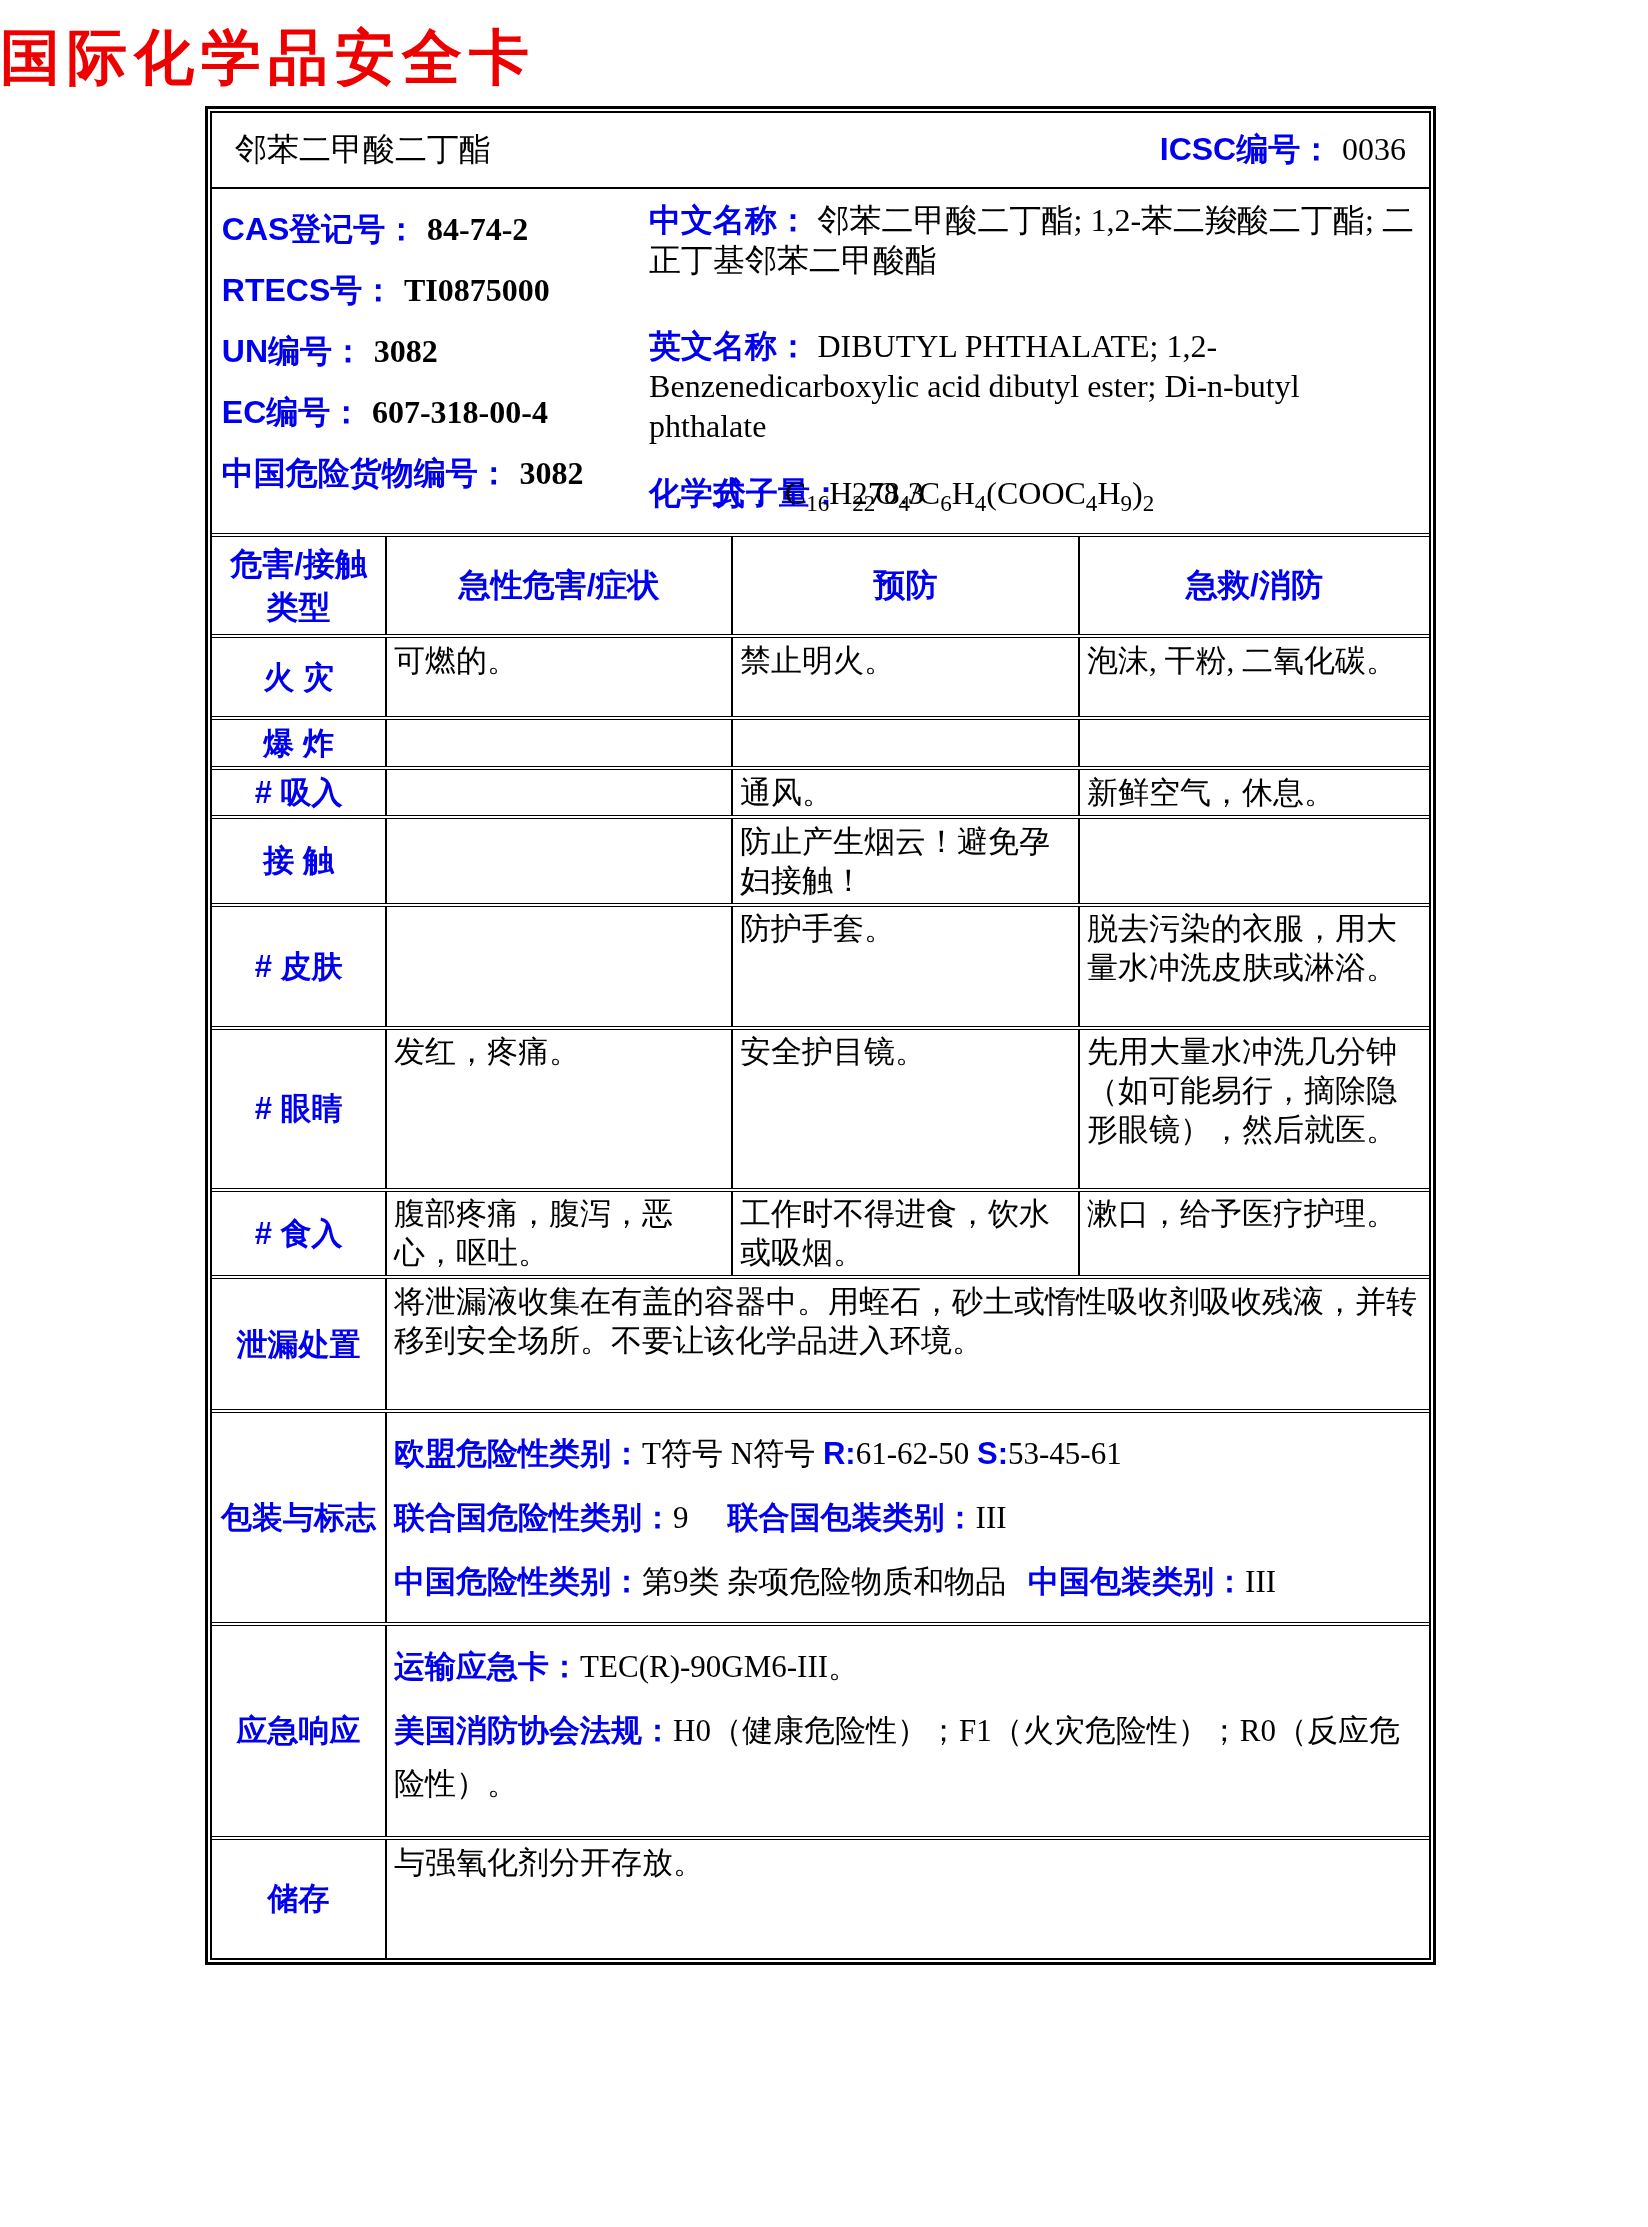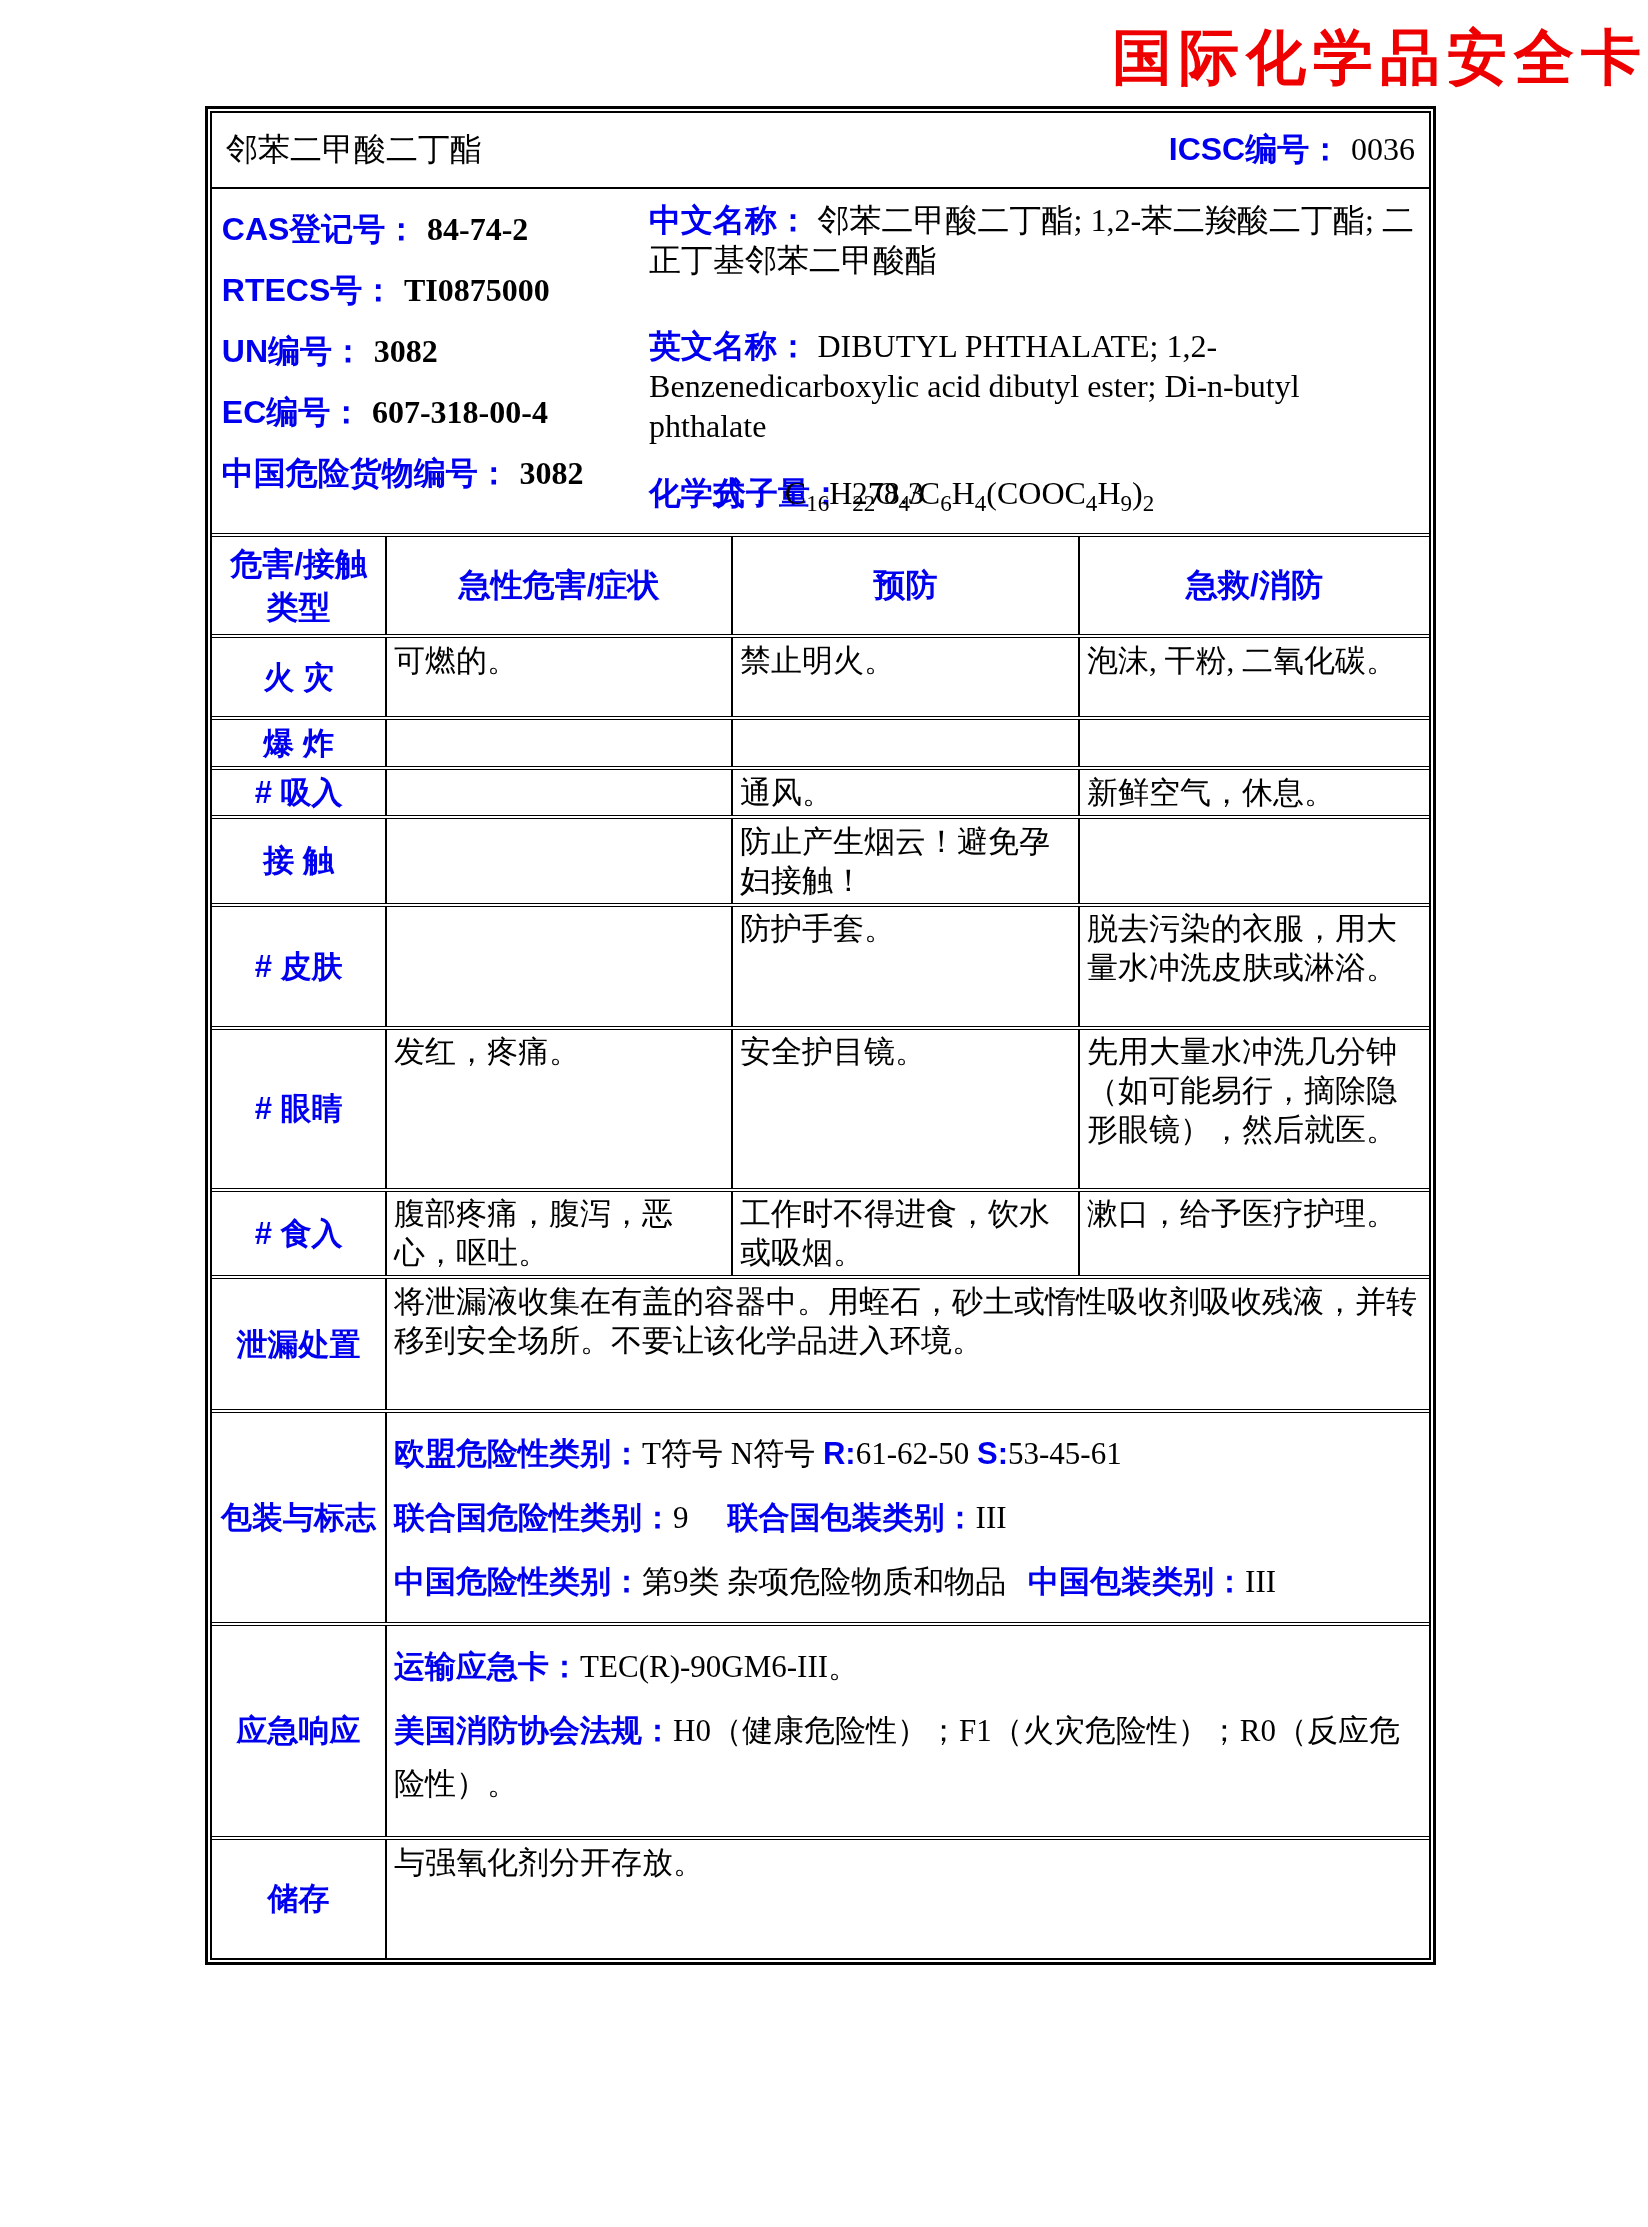--- a/index.html
+++ b/index.html
@@ -1,30 +1,30 @@
 <!DOCTYPE html>
 <html style="font-size:11px"><head>
 <meta charset="utf-8">
 <style>
   html,body{margin:0;padding:0;background:#fff;}
   body{width:1648px;height:2227px;position:relative;color:#000;
        font-family:"Liberation Serif","DejaVu Serif",serif;}
   .blue{color:#0000ee;font-weight:bold;font-family:"Liberation Sans","DejaVu Sans",sans-serif;}
   .blk{color:#000;font-family:"Liberation Serif","DejaVu Serif",serif;font-weight:normal;}
 
-  .page-title{position:absolute;top:18px;left:0;width:100%;text-align:right;
+  .page-title{position:absolute;top:18px;left:0;width:100%;text-align:left;
     font-size:60px;font-weight:bold;color:#ee0000;letter-spacing:7px;
     font-family:"Liberation Serif","DejaVu Serif",serif;}
 
   .card{position:absolute;left:205px;top:106px;width:1231px;border:3.5px solid #000;
         padding:2.1px;box-sizing:border-box;background:#fff;}
   .frame{border:2.1px solid #000;}
 
   .title-row{display:flex;justify-content:space-between;align-items:center;
-             min-height:74px;padding:0 14px;font-size:32px;}
+             min-height:74px;padding:0 23px;font-size:32px;}
   .title-row .icsc-num{margin-left:9.7px;}
 
   .info{position:relative;height:344px;border-top:2.1px solid #000;font-size:32px;}
   .ids{position:absolute;left:9.7px;top:9.7px;}
   .id-line{line-height:61px;white-space:nowrap;}
   .id-line .v{margin-left:9.7px;font-weight:bold;}
   .names{position:absolute;left:437px;top:11px;width:768px;line-height:40px;}
   .names p{margin:0;}
   .names p.en{margin-top:46px;}
   .names .v{margin-left:8.4px;}

